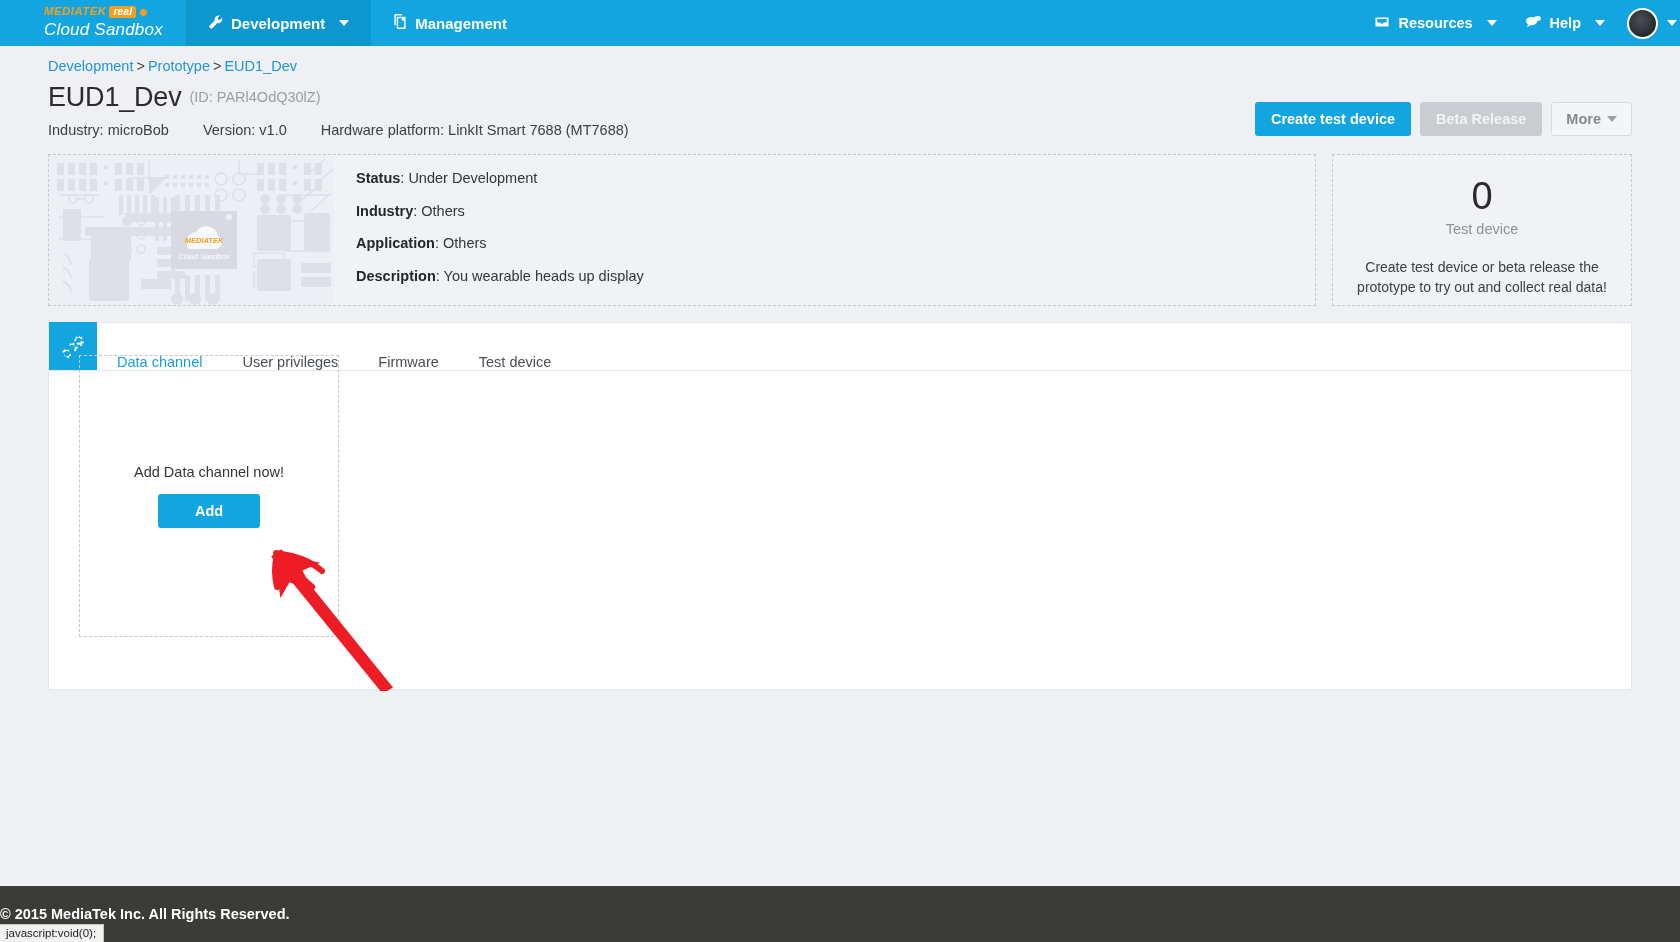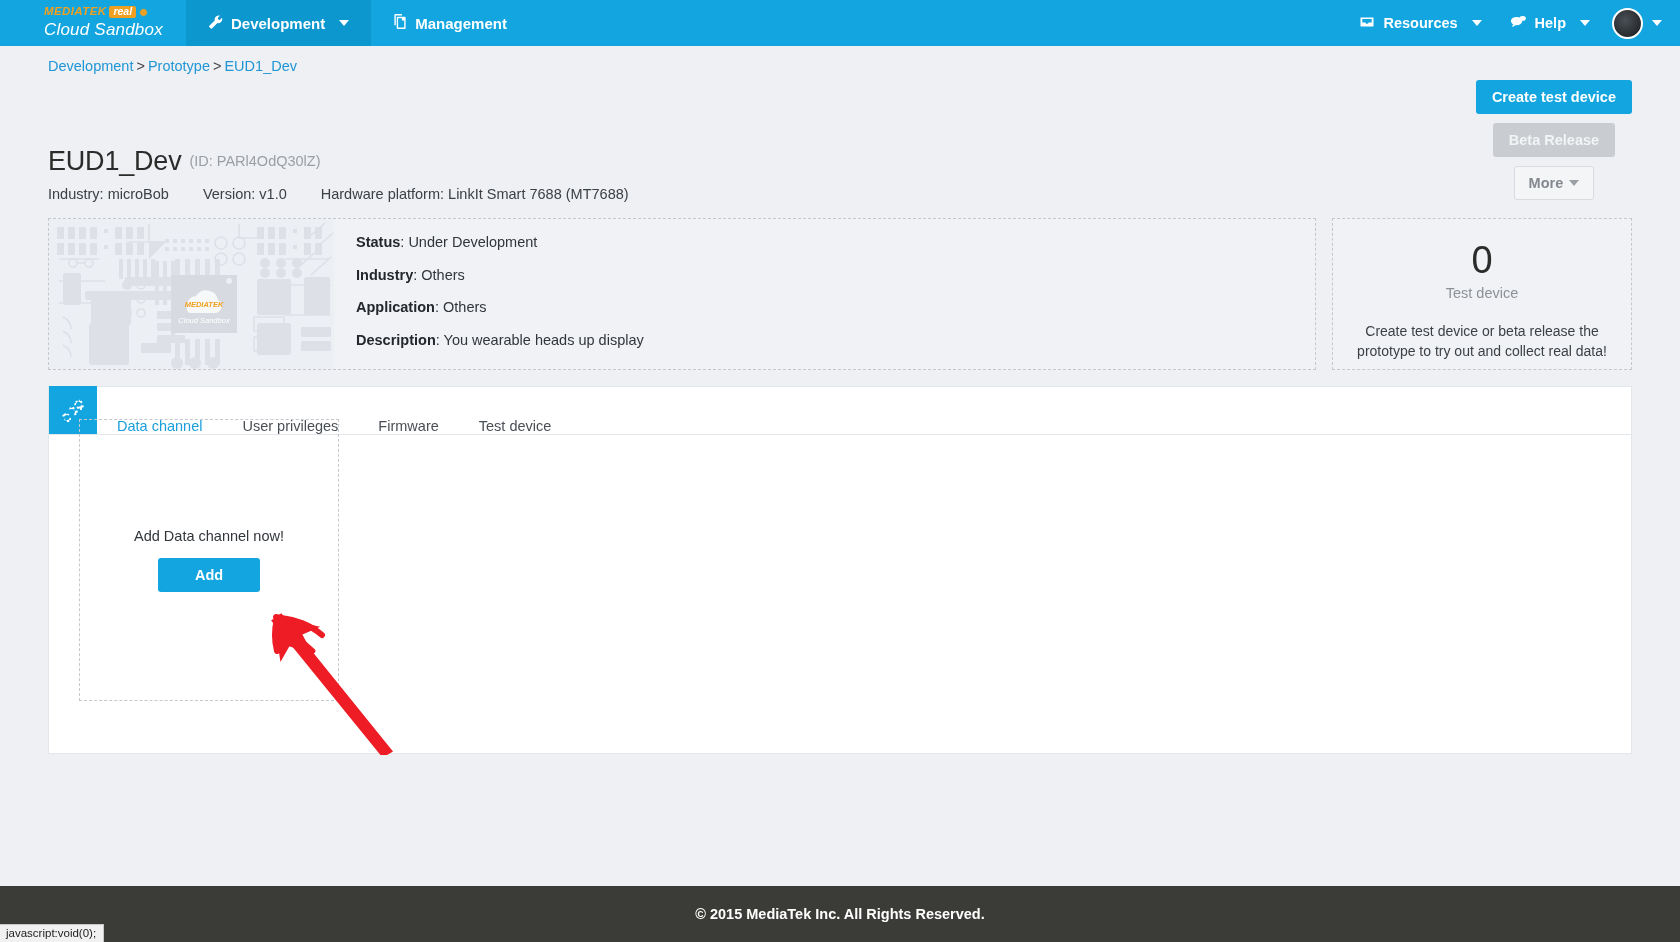--- a/index.html
+++ b/index.html
@@ -38,21 +38,21 @@
     color: #fff; font-size: 17px; font-style: italic; margin-top: 2px;
     letter-spacing: .2px;
   }
   .nav-item {
     display: flex; align-items: center; gap: 8px; padding: 0 22px;
     color: #fff; font-size: 15px; font-weight: bold; cursor: pointer;
     white-space: nowrap;
   }
   .nav-item.active { background: #0d97cf; }
   .nav-left { display: flex; align-items: stretch; }
-  .nav-right { margin-left: auto; display: flex; align-items: center; padding-right: 18px; }
+  .nav-right { margin-left: auto; display: flex; align-items: center; padding-right: 3px; }
   .nav-right .nav-item { font-weight: bold; font-size: 14.5px; padding: 0 14px; }
   .caret {
     width: 0; height: 0; border-left: 5px solid transparent;
     border-right: 5px solid transparent; border-top: 6px solid #fff; margin-left: 6px;
   }
   .caret-dark { border-top-color: #9aa0a6; }
   .avatar {
     width: 31px; height: 31px; border-radius: 50%;
     background: radial-gradient(circle at 42% 38%, #4a4f55 0%, #2b2f33 62%, #16191c 100%);
     border: 2px solid #ffffff; margin-left: 8px;
@@ -63,21 +63,21 @@
   .content { padding: 0 48px; }
   .breadcrumb { padding-top: 12px; font-size: 14.5px; color: #555; }
   .breadcrumb a { color: #2196d6; text-decoration: none; }
   .breadcrumb .sep { color: #444; margin: 0 3px; }
 
   .title-row { display: flex; align-items: flex-end; margin-top: 8px; }
   .title { font-size: 27px; color: #2b2b2b; font-weight: normal; letter-spacing: -.2px; }
   .title-id { font-size: 14.5px; color: #9a9fa6; margin-left: 8px; position: relative; top: -4px; }
   .meta-row { margin-top: 9px; font-size: 14.5px; color: #3c4146; display: flex; gap: 34px; }
 
-  .head-actions { margin-left: auto; display: flex; align-items: center; gap: 9px; position: relative; top: -2px; flex-direction: column; }
+  .head-actions { margin-left: auto; display: flex; align-items: center; gap: 9px; position: relative; top: -2px; }
   .btn {
     font-size: 14.5px; font-family: "Liberation Sans", sans-serif;
     border: none; border-radius: 3px; padding: 9px 16px; cursor: pointer;
     white-space: nowrap;
   }
   .btn-primary { background: #12a5e0; color: #fff; font-weight: bold; }
   .btn-disabled { background: #c9ccd0; color: #f2f4f6; font-weight: bold; cursor: default; }
   .btn-light {
     background: #f4f5f7; color: #83898f; border: 1px solid #d8dbdf;
     display: flex; align-items: center; padding: 8px 14px; font-weight: bold;
@@ -128,21 +128,21 @@
   .btn-add {
     margin-top: 14px; background: #12a5e0; color: #fff; font-weight: bold;
     font-size: 14.5px; border: none; border-radius: 3px; padding: 9px 37px; cursor: pointer;
   }
   .arrow-layer { position: absolute; left: 0; top: 0; pointer-events: none; }
 
   
   .footer {
     position: absolute; left: 0; bottom: 0; width: 1680px; height: 56px;
     background: #3b3b38; color: #fff; display: flex; align-items: center;
-    justify-content: center; font-size: 14.5px; font-weight: bold;
+    font-size: 14.5px; font-weight: bold;
   }
   .statusbar {
     position: absolute; left: 0; bottom: 0; background: #f1f1f1;
     border: 1px solid #c9c9c9; border-left: none; border-bottom: none;
     font-size: 11.5px; color: #222; padding: 2px 7px 3px 6px; z-index: 9;
   }
 </style>
 </head>
 <body>
 

